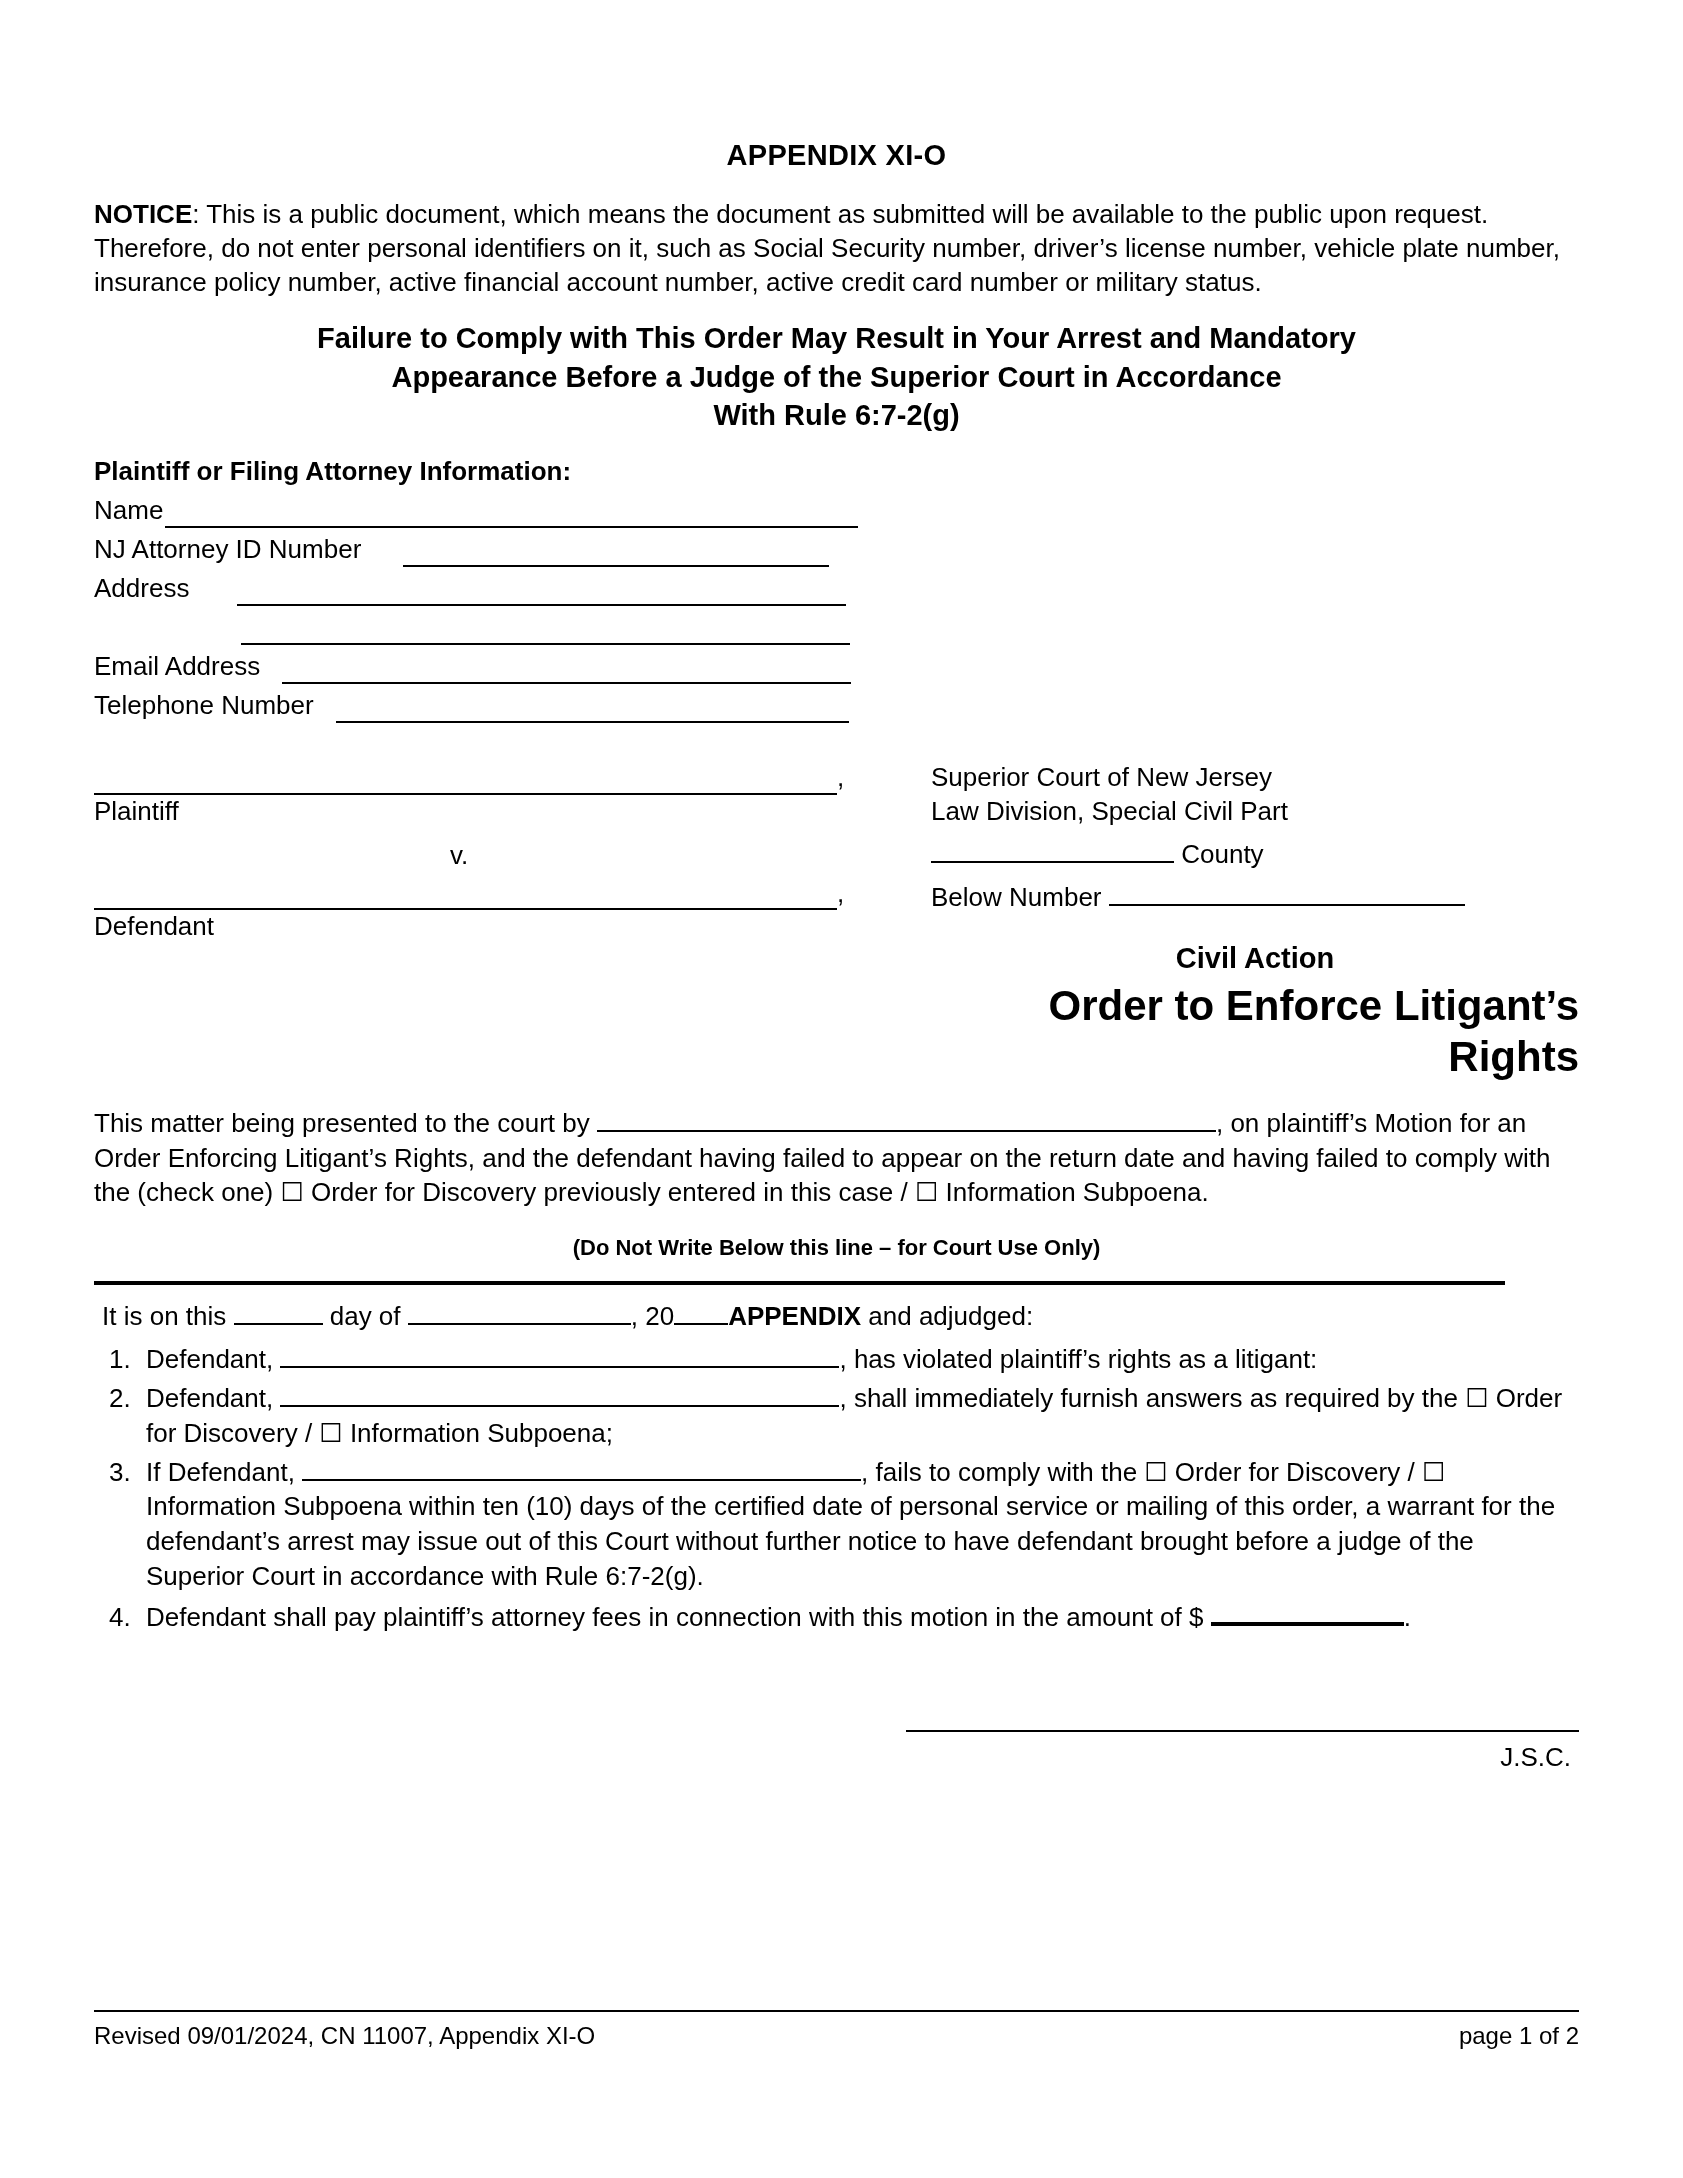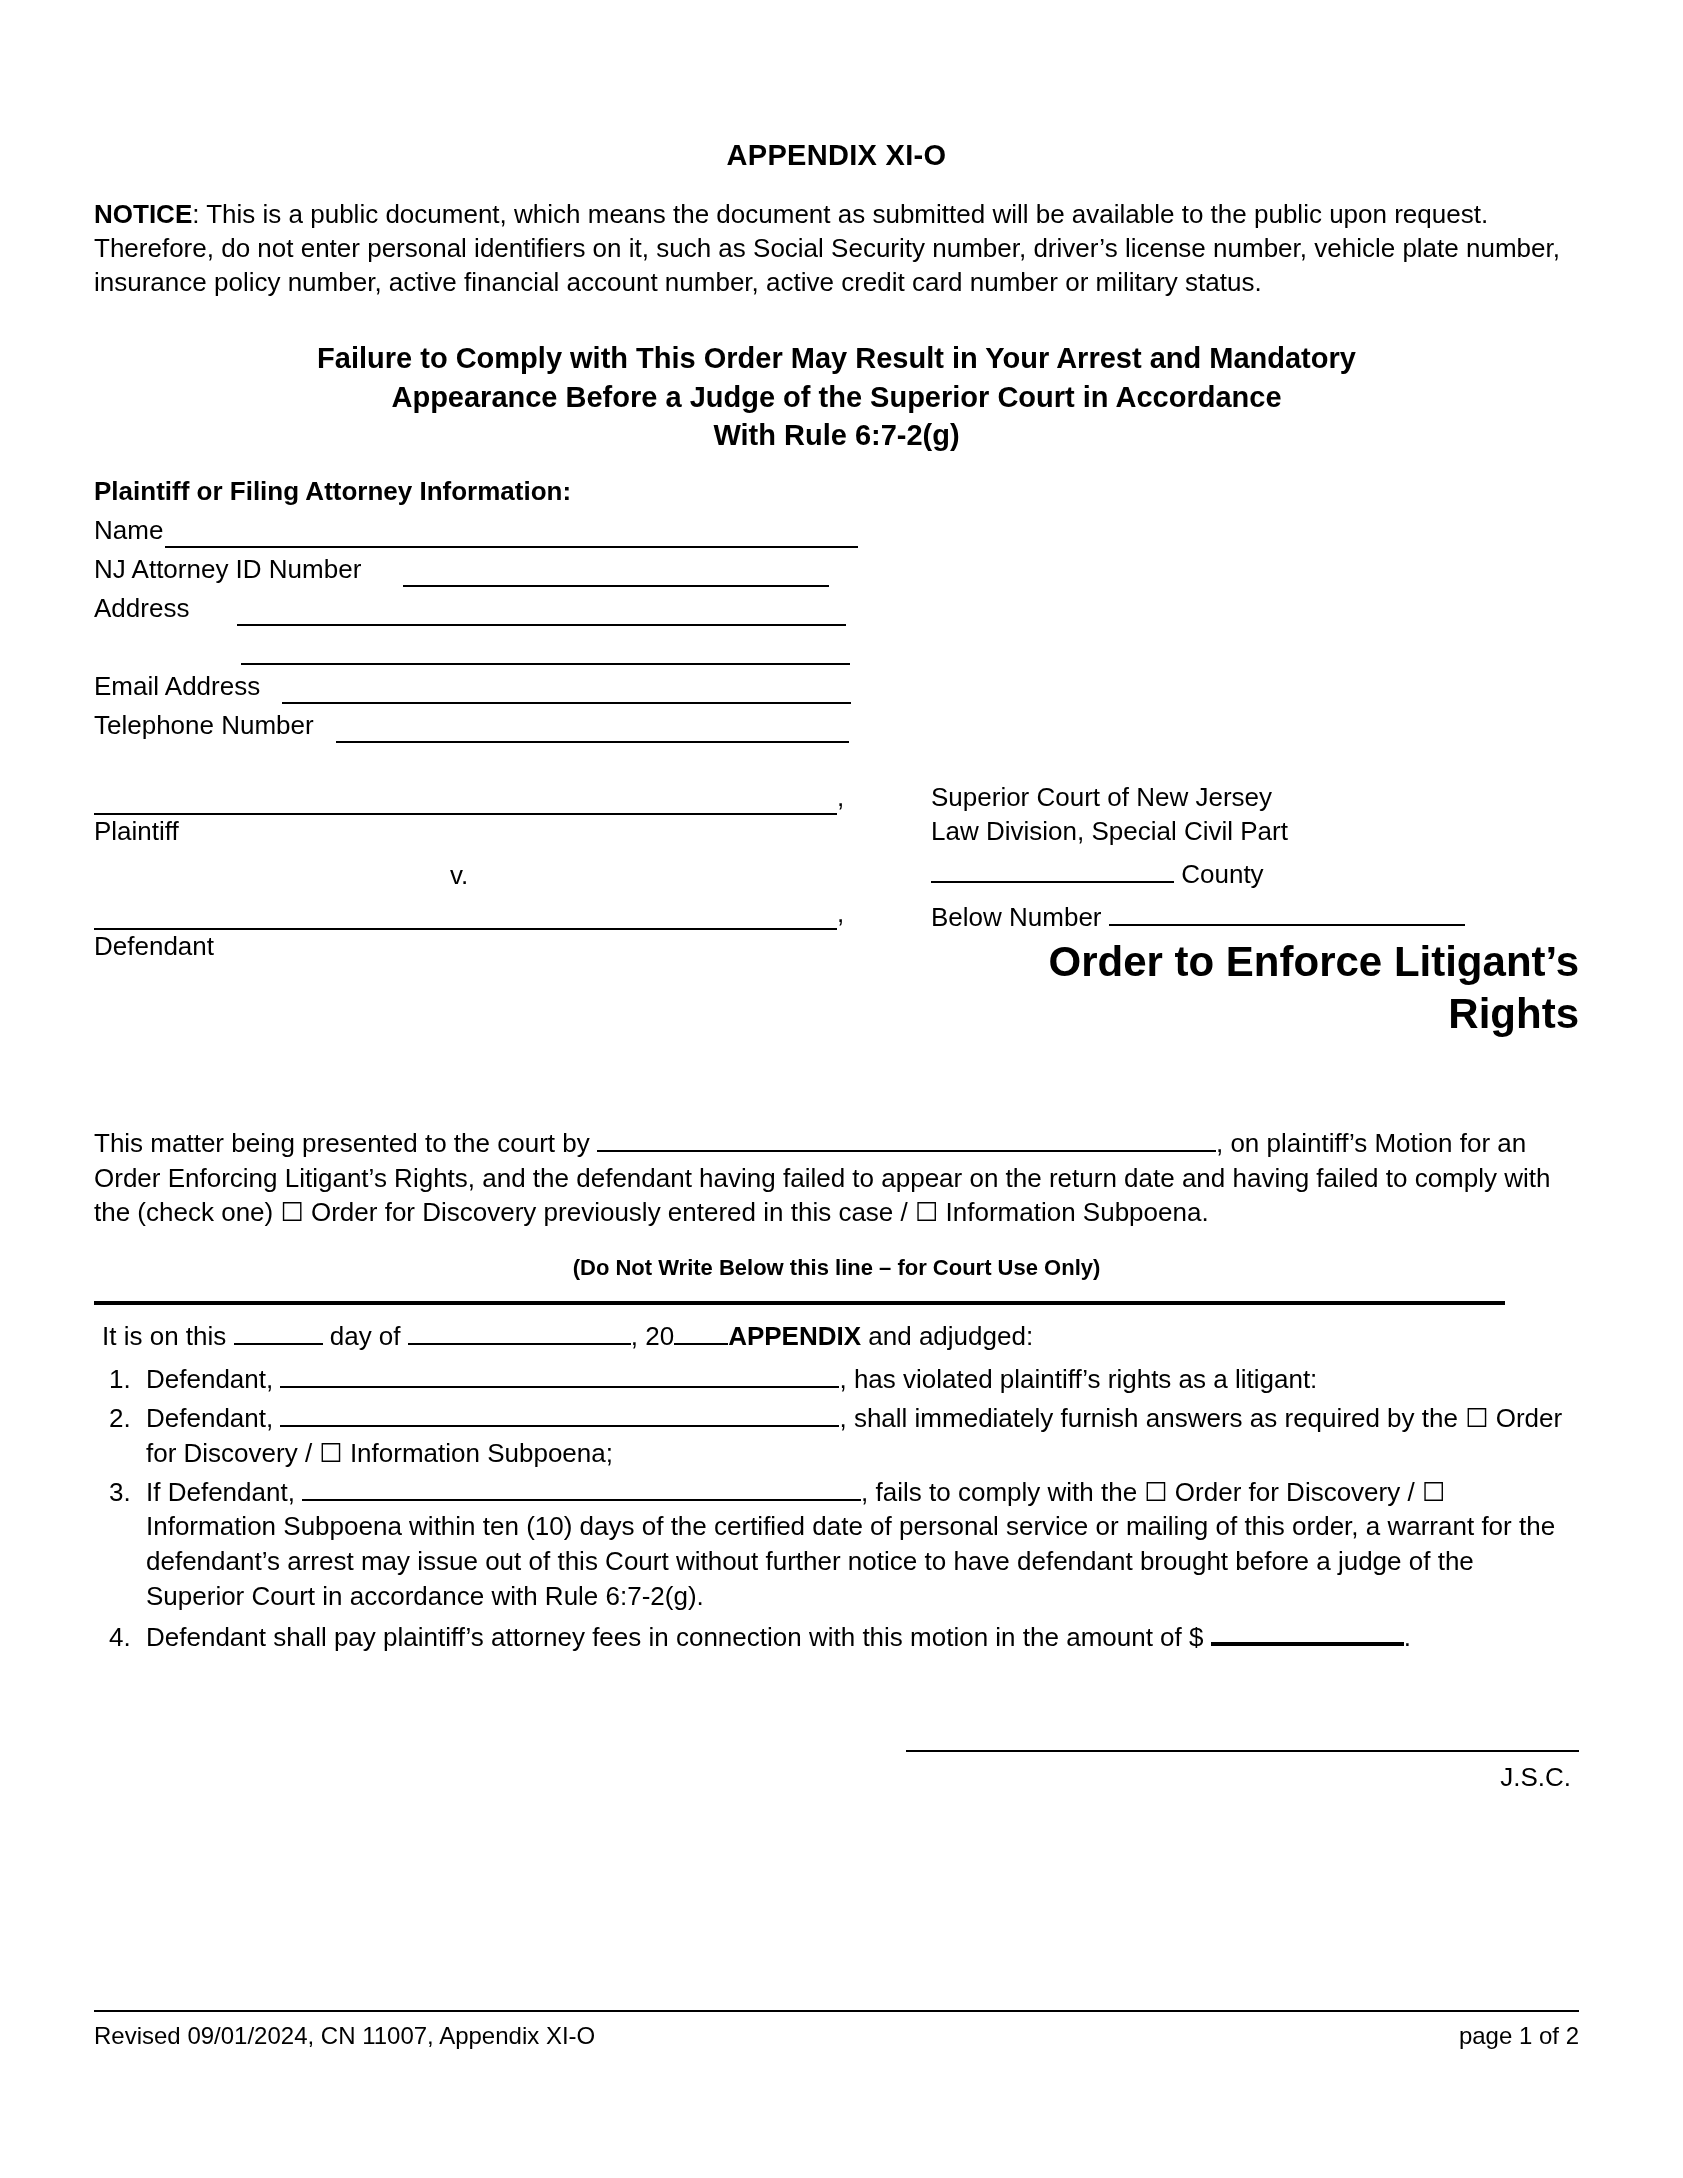--- a/index.html
+++ b/index.html
@@ -32,21 +32,21 @@
     text-align: center;
     font-weight: bold;
     font-size: 29px;
     letter-spacing: 0.3px;
     margin-bottom: 26px;
   }
   .notice {
     font-size: 26px;
     line-height: 1.30;
     text-align: left;
-    margin-bottom: 40px;
+    margin-bottom: 20px;
   }
   .notice b { font-weight: bold; }
 
   .failure {
     text-align: center;
     font-weight: bold;
     font-size: 29px;
     line-height: 1.32;
     margin-bottom: 22px;
   }
@@ -274,20 +274,21 @@
         <div>Superior Court of New Jersey</div>
         <div>Law Division, Special Civil Part</div>
         <div style="margin-top:6px;">
           <span class="county-line"></span>
           <span>County</span>
         </div>
         <div style="margin-top:6px;">
           <span>Below Number</span>
           <span class="docket-line"></span>
         </div>
+        <div class="civil-action">Civil Action</div>
         <div class="order-title">
           <div>Order to Enforce Litigant’s</div>
           <div>Rights</div>
         </div>
       </div>
     </div>
 
     <div class="body-text">
       <span>This matter being presented to the court by </span><span class="inline-rule" style="width:619px;"></span><span>, on plaintiff’s Motion for an Order Enforcing Litigant’s Rights, and the defendant having failed to appear on the return date and having failed to comply with the (check one) </span><span class="cb">☐</span><span> Order for Discovery previously entered in this case / </span><span class="cb">☐</span><span> Information Subpoena.</span>
     </div>

